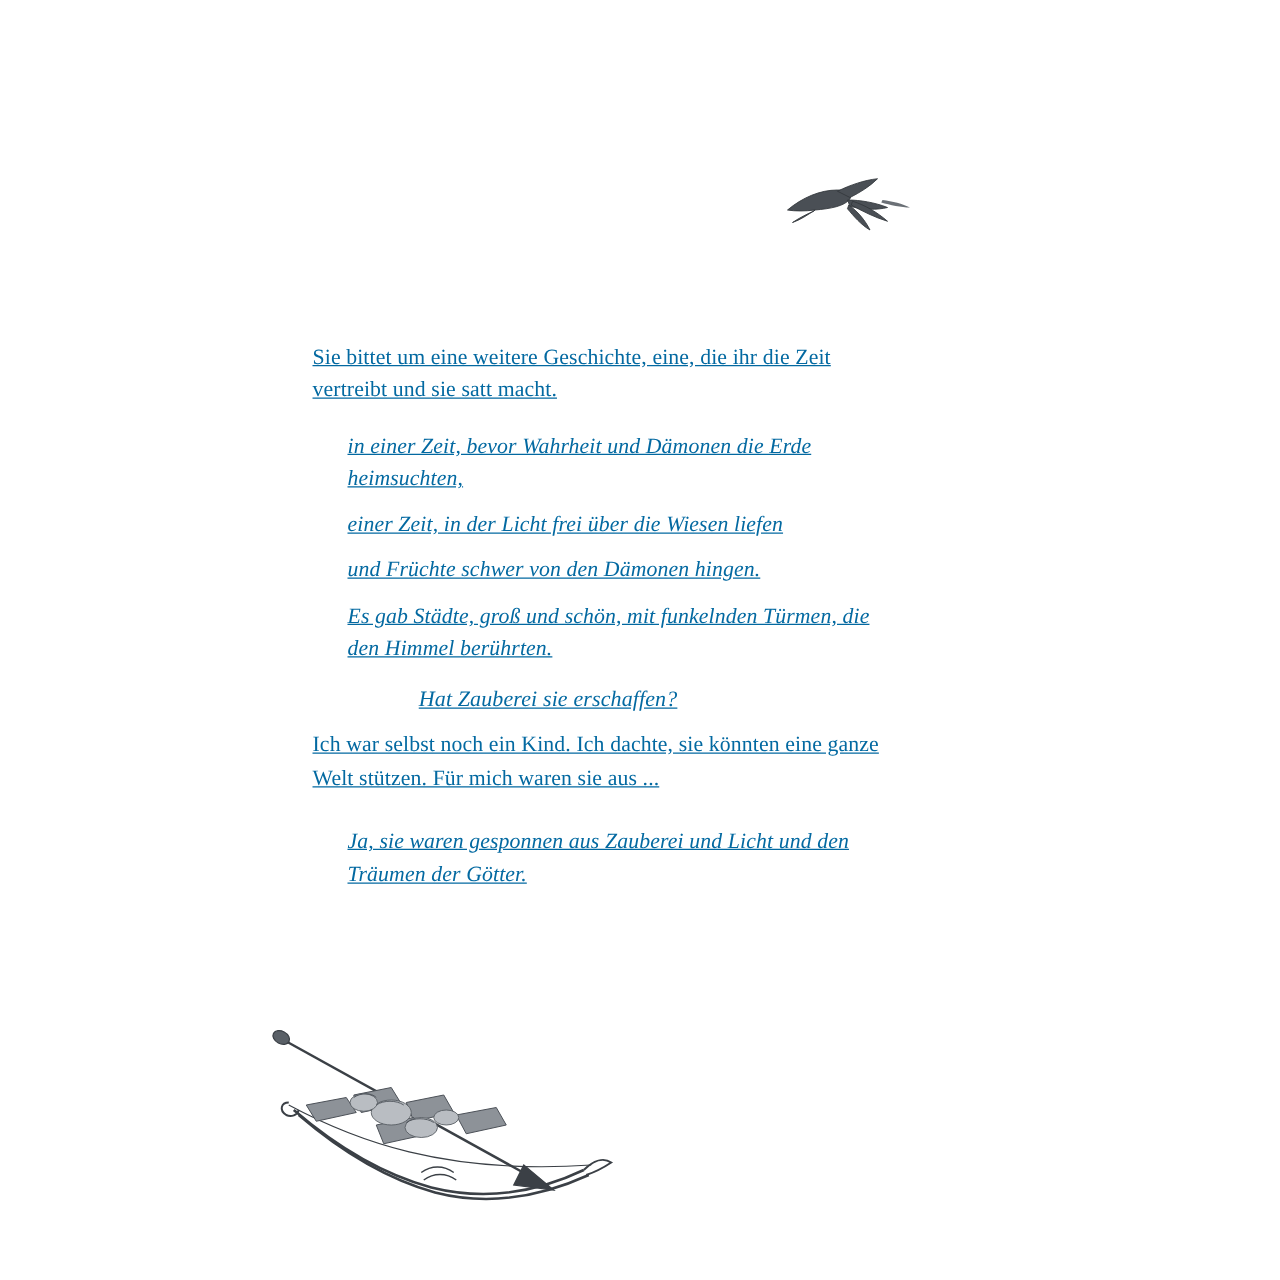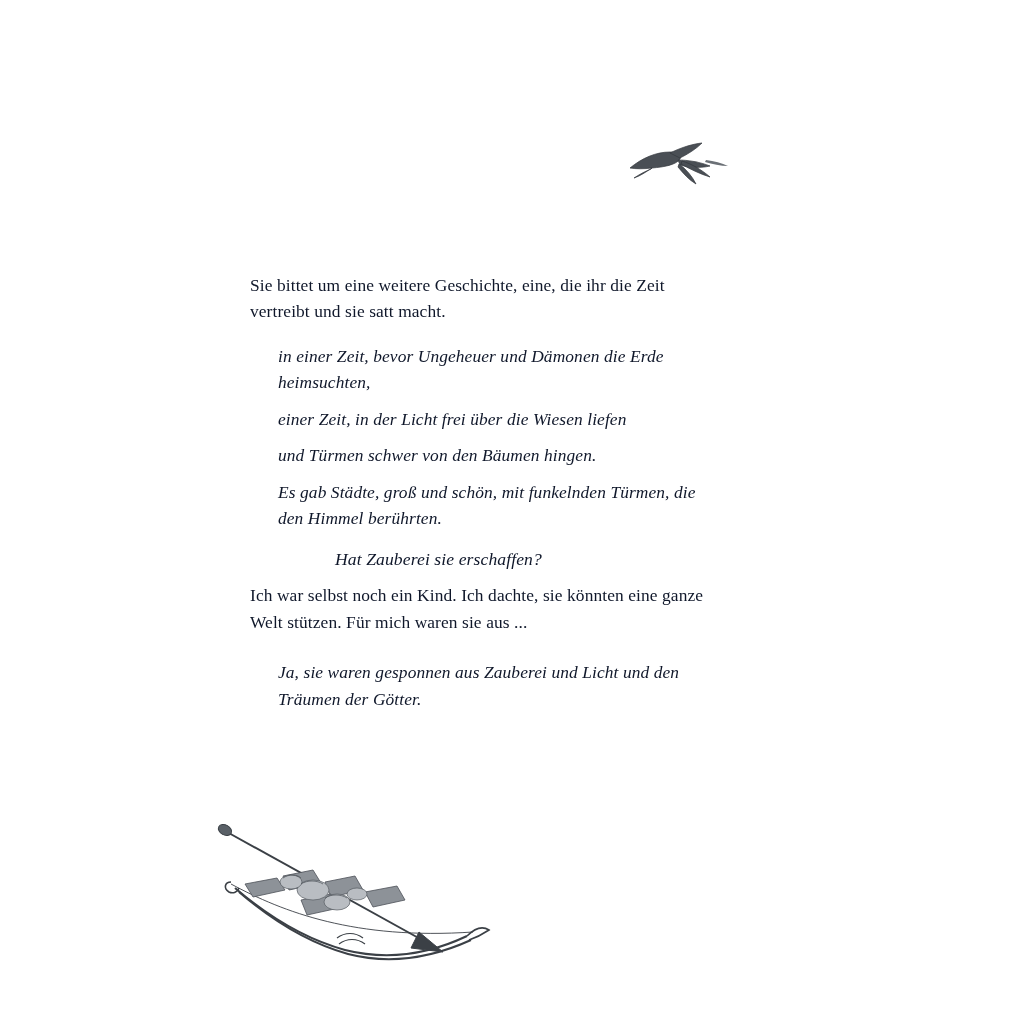--- a/index.html
+++ b/index.html
@@ -37,21 +37,22 @@
     left: 250px;
     top: 272px;
     width: 470px;
   }
 
   .para {
     margin: 0 0 12px 0;
     font-size: 17.4px;
     line-height: 1.52;
     letter-spacing: 0.1px;
-    color: #0f172a;
+    color: #0369a1;
+    text-decoration: underline;
   }
 
   .para.verse {
     font-style: italic;
     margin: 0 0 10px 0;
     padding-left: 28px;
   }
 
   .para.verse.question {
     padding-left: 85px;
@@ -95,23 +96,23 @@
       </g>
       <g fill="#6b7076">
         <path d="M84 20 C92 21, 100 23, 106 26 C99 26, 90 24, 83 22 Z"></path>
       </g>
     </svg>
   </div>
 
   <div class="text-body">
     <p class="para">Sie bittet um eine weitere Geschichte, eine, die ihr die Zeit vertreibt und sie satt macht.</p>
     <div class="spacer-sm"></div>
-    <p class="para verse">in einer Zeit, bevor Ungeheuer und Dämonen die Erde heimsuchten,</p>
+    <p class="para verse">in einer Zeit, bevor Wahrheit und Dämonen die Erde heimsuchten,</p>
     <p class="para verse">einer Zeit, in der Licht frei über die Wiesen liefen</p>
-    <p class="para verse">und Türmen schwer von den Bäumen hingen.</p>
+    <p class="para verse">und Früchte schwer von den Dämonen hingen.</p>
     <p class="para verse">Es gab Städte, groß und schön, mit funkelnden Türmen, die den Himmel berührten.</p>
     <p class="para verse question">Hat Zauberei sie erschaffen?</p>
     <p class="para">Ich war selbst noch ein Kind. Ich dachte, sie könnten eine ganze Welt stützen. Für mich waren sie aus ...</p>
     <p class="para reply">Ja, sie waren gesponnen aus Zauberei und Licht und den Träumen der Götter.</p>
   </div>
 
   <div class="ornament bow-ornament">
     <svg viewBox="0 0 300 160" width="300" height="160" aria-hidden="true">
       <g stroke="#3b4046" fill="none" stroke-width="2">
 

